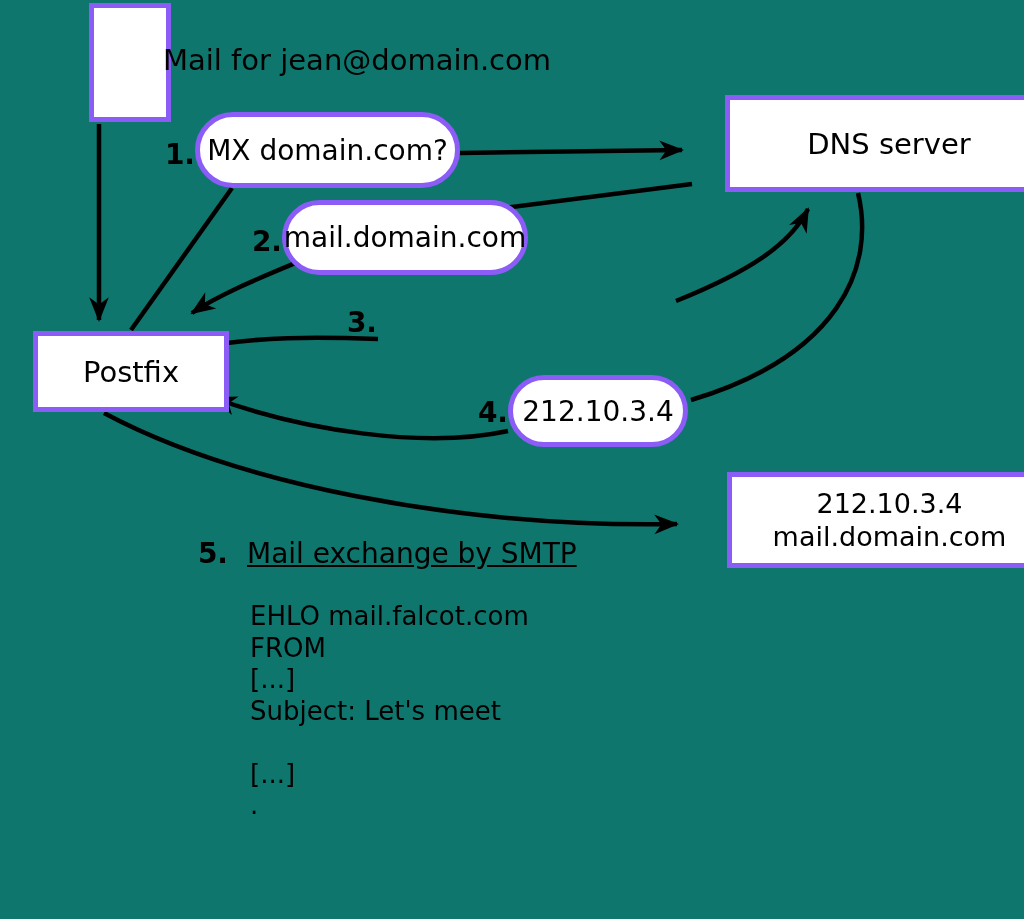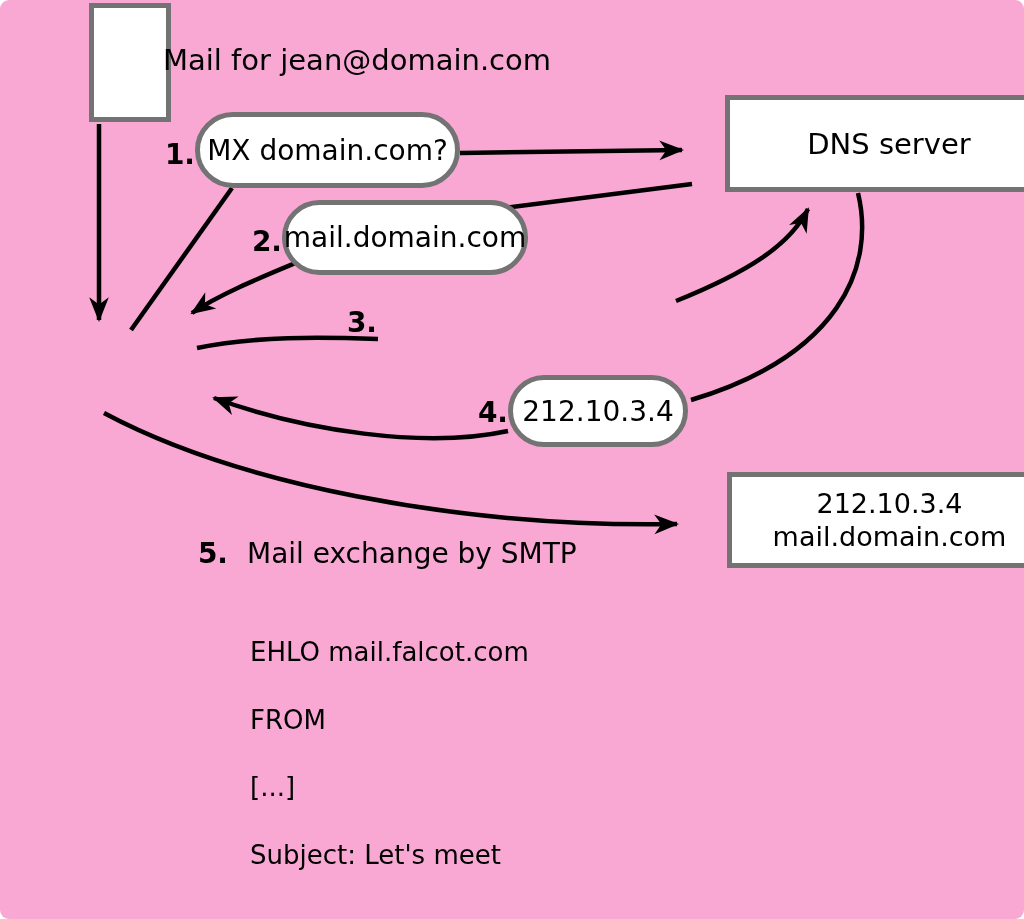--- a/index.html
+++ b/index.html
@@ -4,37 +4,36 @@
 <style>
   html, body {
     margin: 0;
     padding: 0;
     background: #ffffff;
   }
   .stage {
     position: relative;
     width: 1024px;
     height: 919px;
-    background: #f9a8d4;
+    background: #0f766e;
     font-family: "DejaVu Sans", sans-serif;
     color: #000000;
     overflow: hidden;
-    border-radius: 9px;
   }
   .stage svg.wires {
     position: absolute;
     left: 0;
     top: 0;
     width: 1024px;
     height: 919px;
   }
   .node {
     position: absolute;
     box-sizing: border-box;
-    border: 5px solid #737373;
+    border: 5px solid #8b5cf6;
     background: #ffffff;
     display: flex;
     align-items: center;
     justify-content: center;
     text-align: center;
   }
   .rect-node {
     border-radius: 0;
     margin-left: 32px;
   }
@@ -75,31 +74,31 @@
   .num5 { left: 173px; top: 537px; width: 55px; }
   .title-label {
     position: absolute;
     left: 163px; top: 43px;
     font-size: 29px;
   }
   .step5-label {
     position: absolute;
     left: 247px; top: 537px;
     font-size: 28px;
+    text-decoration: underline;
   }
   .smtp-block {
     position: absolute;
     left: 250px; top: 601px;
     font-size: 26px;
   }
   .smtp-line {
     height: 31.5px;
     line-height: 31.5px;
     white-space: pre;
-    margin-top: 36px;
   }
 </style>
 </head>
 <body>
 
 <div class="stage">
 
   <svg class="wires" viewBox="0 0 1024 919">
     <defs>
       <marker id="arrow" viewBox="0 0 10 10" refX="9" refY="5" markerWidth="7" markerHeight="5.6" orient="auto-start-reverse">
@@ -121,20 +120,23 @@
   </svg>
 
   <div class="node rect-node envelope"></div>
 
   <div class="title-label">Mail for jean@domain.com</div>
 
   <div class="node rect-node dns">
     <span>DNS server</span>
   </div>
 
+  <div class="node rect-node postfix">
+    <span>Postfix</span>
+  </div>
 
   <div class="node rect-node target">
     <span>212.10.3.4</span>
     <span>mail.domain.com</span>
   </div>
 
   <div class="step-num num1">1.</div>
   <div class="node oval-node oval1">
     <span>MX domain.com?</span>
   </div>

